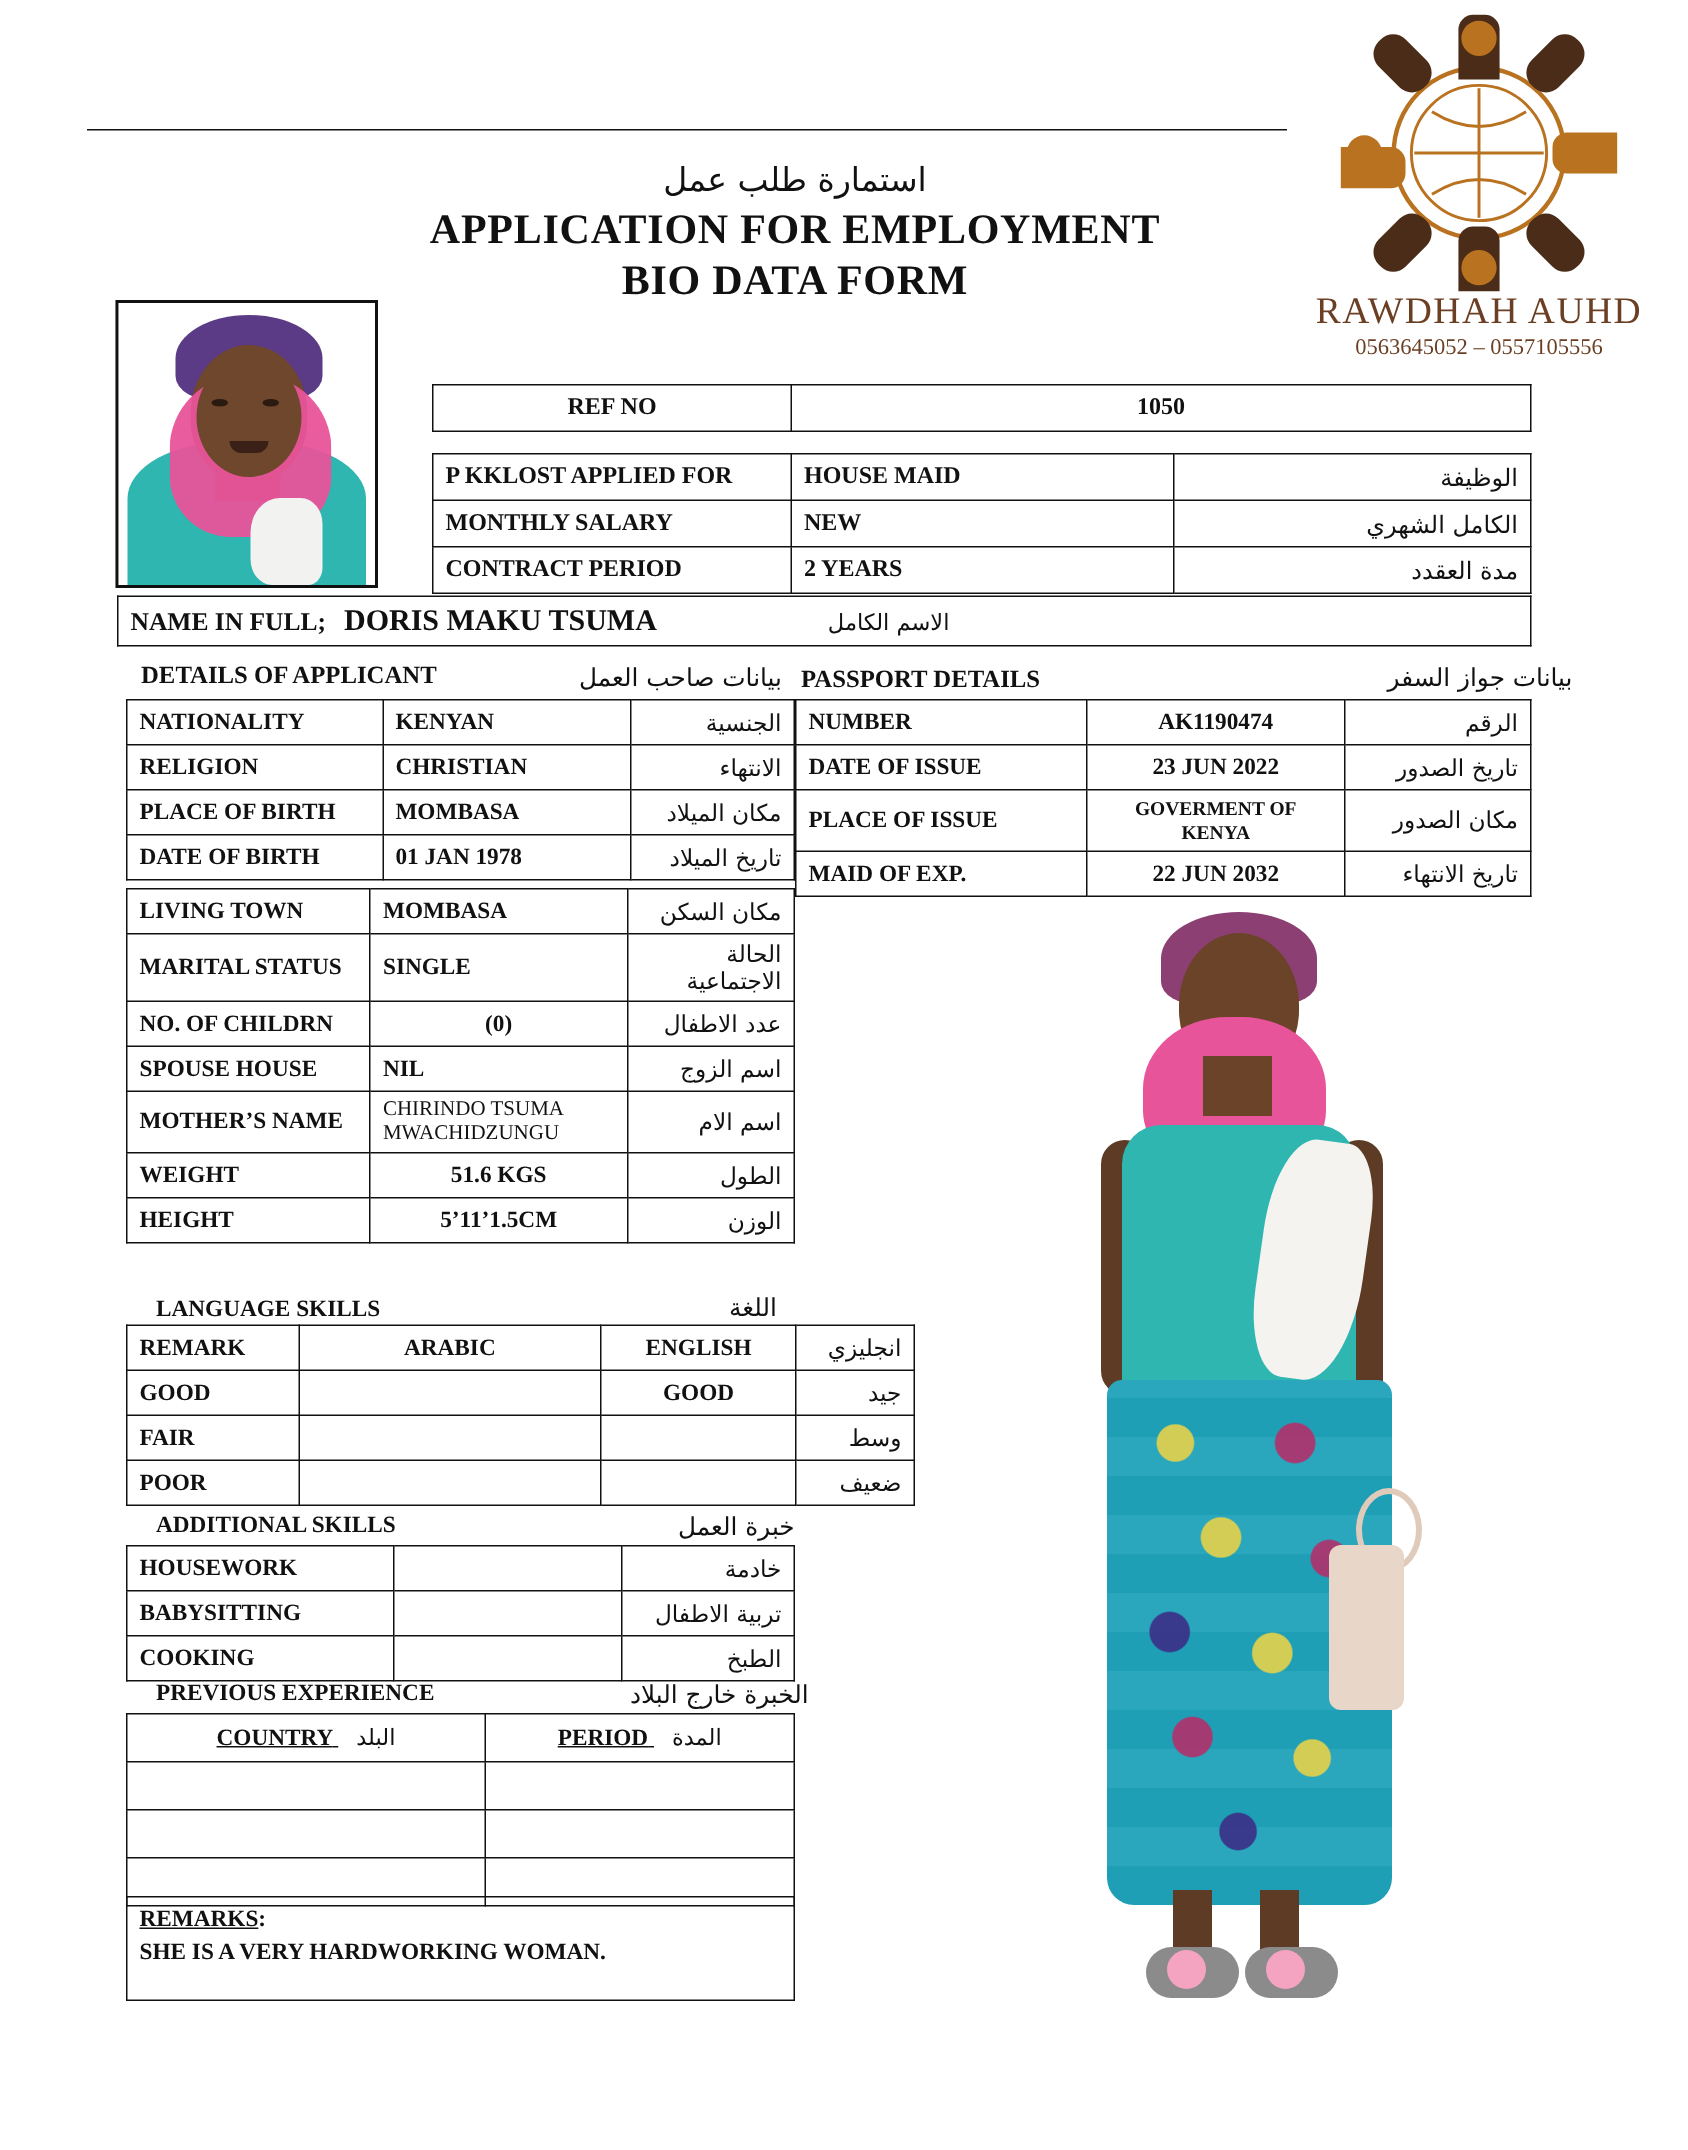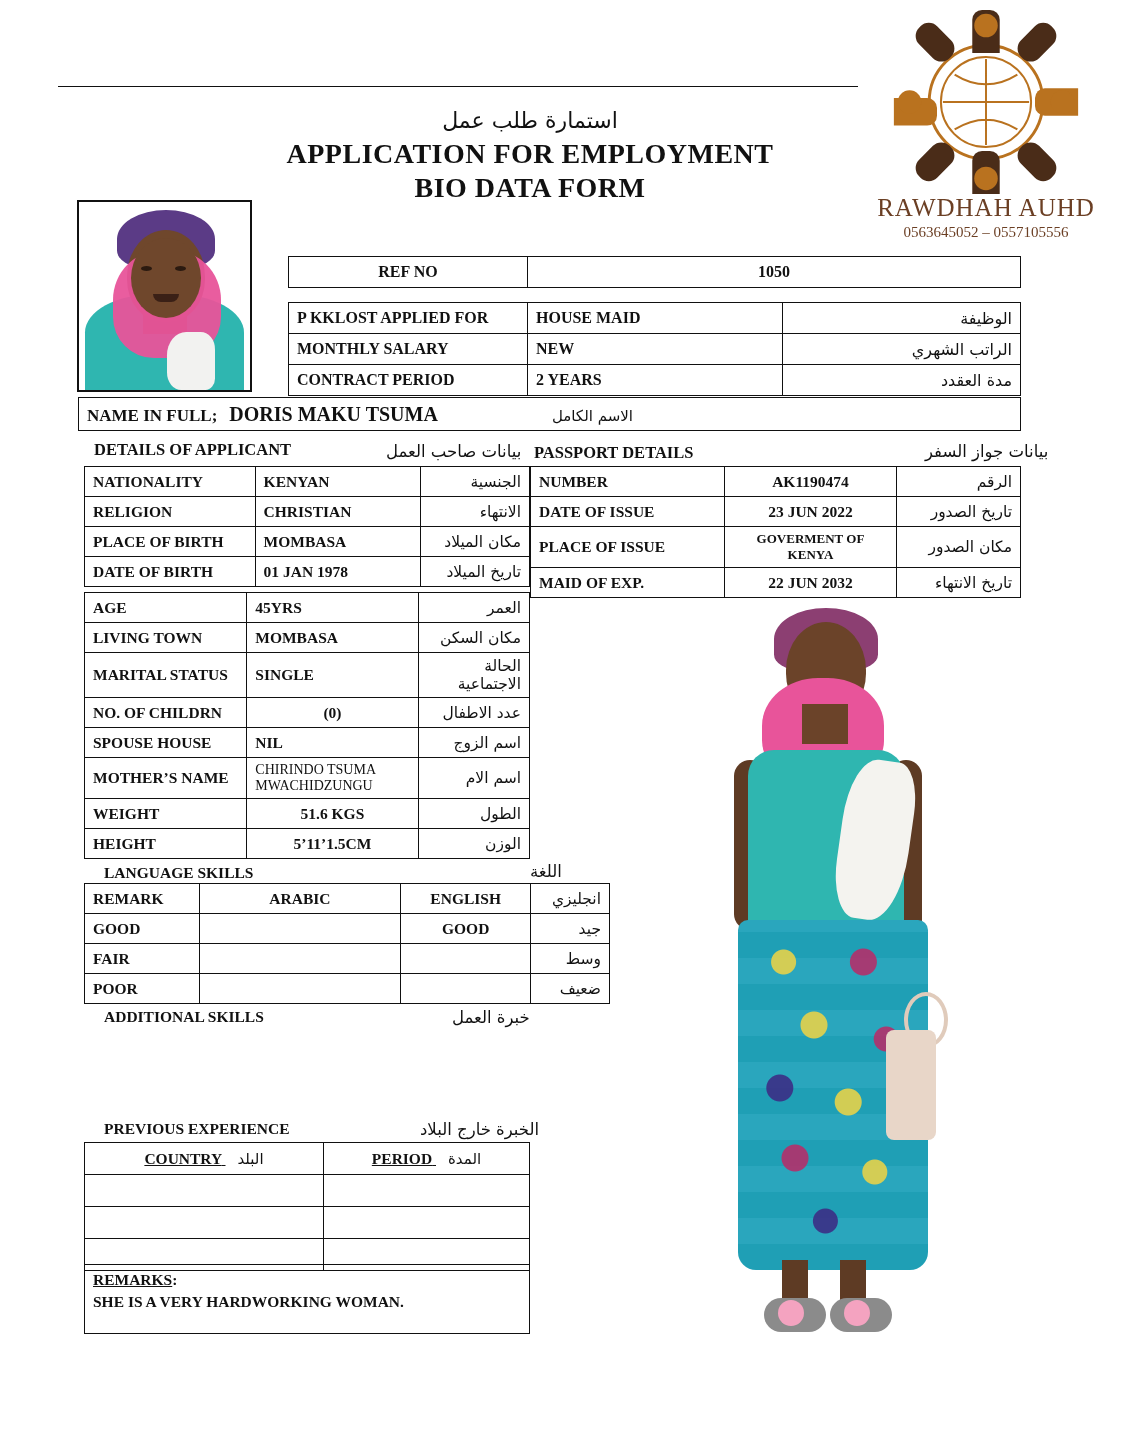--- a/index.html
+++ b/index.html
@@ -318,21 +318,21 @@
   <table class="tbl" id="post-table">
     <tbody>
         <tr>
       <td class="bold" style="width:222px;">P KKLOST APPLIED FOR</td>
       <td class="bold" style="width:238px;">HOUSE MAID</td>
       <td class="ar">الوظيفة</td>
     </tr>
     <tr>
       <td class="bold">MONTHLY SALARY</td>
       <td class="bold">NEW</td>
-      <td class="ar">الراتب الشهري</td>
+      <td class="ar">الكامل الشهري</td>
     </tr>
     <tr>
       <td class="bold">CONTRACT PERIOD</td>
       <td class="bold">2 YEARS</td>
       <td class="ar">مدة العقدد</td>
     </tr>
   </tbody>
     </table>
 
   <table class="tbl" id="name-table">
@@ -397,25 +397,20 @@
     <tr>
       <td class="lbl">MAID OF EXP.</td>
       <td class="val">22 JUN 2032</td>
       <td class="arc ar">تاريخ الانتهاء</td>
     </tr>
   </tbody>
     </table>
 
   <table class="tbl" id="applicant2-table">
     <tbody>
-        <tr>
-      <td class="lbl">AGE</td>
-      <td class="val" style="text-align:left;">45YRS</td>
-      <td class="arc ar">العمر</td>
-    </tr>
     <tr>
       <td class="lbl">LIVING TOWN</td>
       <td class="val" style="text-align:left;">MOMBASA</td>
       <td class="arc ar">مكان السكن</td>
     </tr>
     <tr>
       <td class="lbl">MARITAL STATUS</td>
       <td class="val" style="text-align:left;">SINGLE</td>
       <td class="arc ar">الحالة الاجتماعية</td>
     </tr>
@@ -441,21 +436,21 @@
     </tr>
     <tr>
       <td class="lbl">HEIGHT</td>
       <td class="val">5’11’1.5CM</td>
       <td class="arc ar">الوزن</td>
     </tr>
   </tbody>
     </table>
 
   <div class="sec-head" style="left:104px; top:864px; font-size:15.5px;">LANGUAGE SKILLS</div>
-  <div class="sec-head ar" style="left:486px; top:862px; font-weight:normal;margin-left:44px;">اللغة</div>
+  <div class="sec-head ar" style="left:486px; top:862px; font-weight:normal;">اللغة</div>
 
   <table class="tbl" id="lang-table">
     <tbody>
         <tr>
       <td class="c1">REMARK</td>
       <td class="c2">ARABIC</td>
       <td class="c3">ENGLISH</td>
       <td class="c4 ar" style="font-weight:normal;">انجليزي</td>
     </tr>
     <tr>
@@ -475,20 +470,39 @@
       <td class="c2"></td>
       <td class="c3"></td>
       <td class="c4 ar" style="font-weight:normal;">ضعيف</td>
     </tr>
   </tbody>
     </table>
 
   <div class="sec-head" style="left:104px; top:1008px; font-size:15.5px;">ADDITIONAL SKILLS</div>
   <div class="sec-head ar" style="left:452px; top:1008px; font-weight:normal;">خبرة العمل</div>
 
+  <table class="tbl" id="skills-table">
+    <tbody>
+        <tr>
+      <td class="c1">HOUSEWORK</td>
+      <td class="c2"></td>
+      <td class="c3 ar" style="font-weight:normal;">خادمة</td>
+    </tr>
+    <tr>
+      <td class="c1">BABYSITTING</td>
+      <td class="c2"></td>
+      <td class="c3 ar" style="font-weight:normal;">تربية الاطفال</td>
+    </tr>
+    <tr>
+      <td class="c1">COOKING</td>
+      <td class="c2"></td>
+      <td class="c3 ar" style="font-weight:normal;">الطبخ</td>
+    </tr>
+  </tbody>
+    </table>
 
   <div class="sec-head" style="left:104px; top:1120px; font-size:15.5px;">PREVIOUS EXPERIENCE</div>
   <div class="sec-head ar" style="left:420px; top:1120px; font-weight:normal;">الخبرة خارج البلاد</div>
 
   <table class="tbl" id="exp-table">
     <tbody>
         <tr>
       <td class="c1">
         <span>COUNTRY</span>
         <span class="ar" style="font-weight:normal; display:inline-block; margin-left:12px;">البلد</span>

